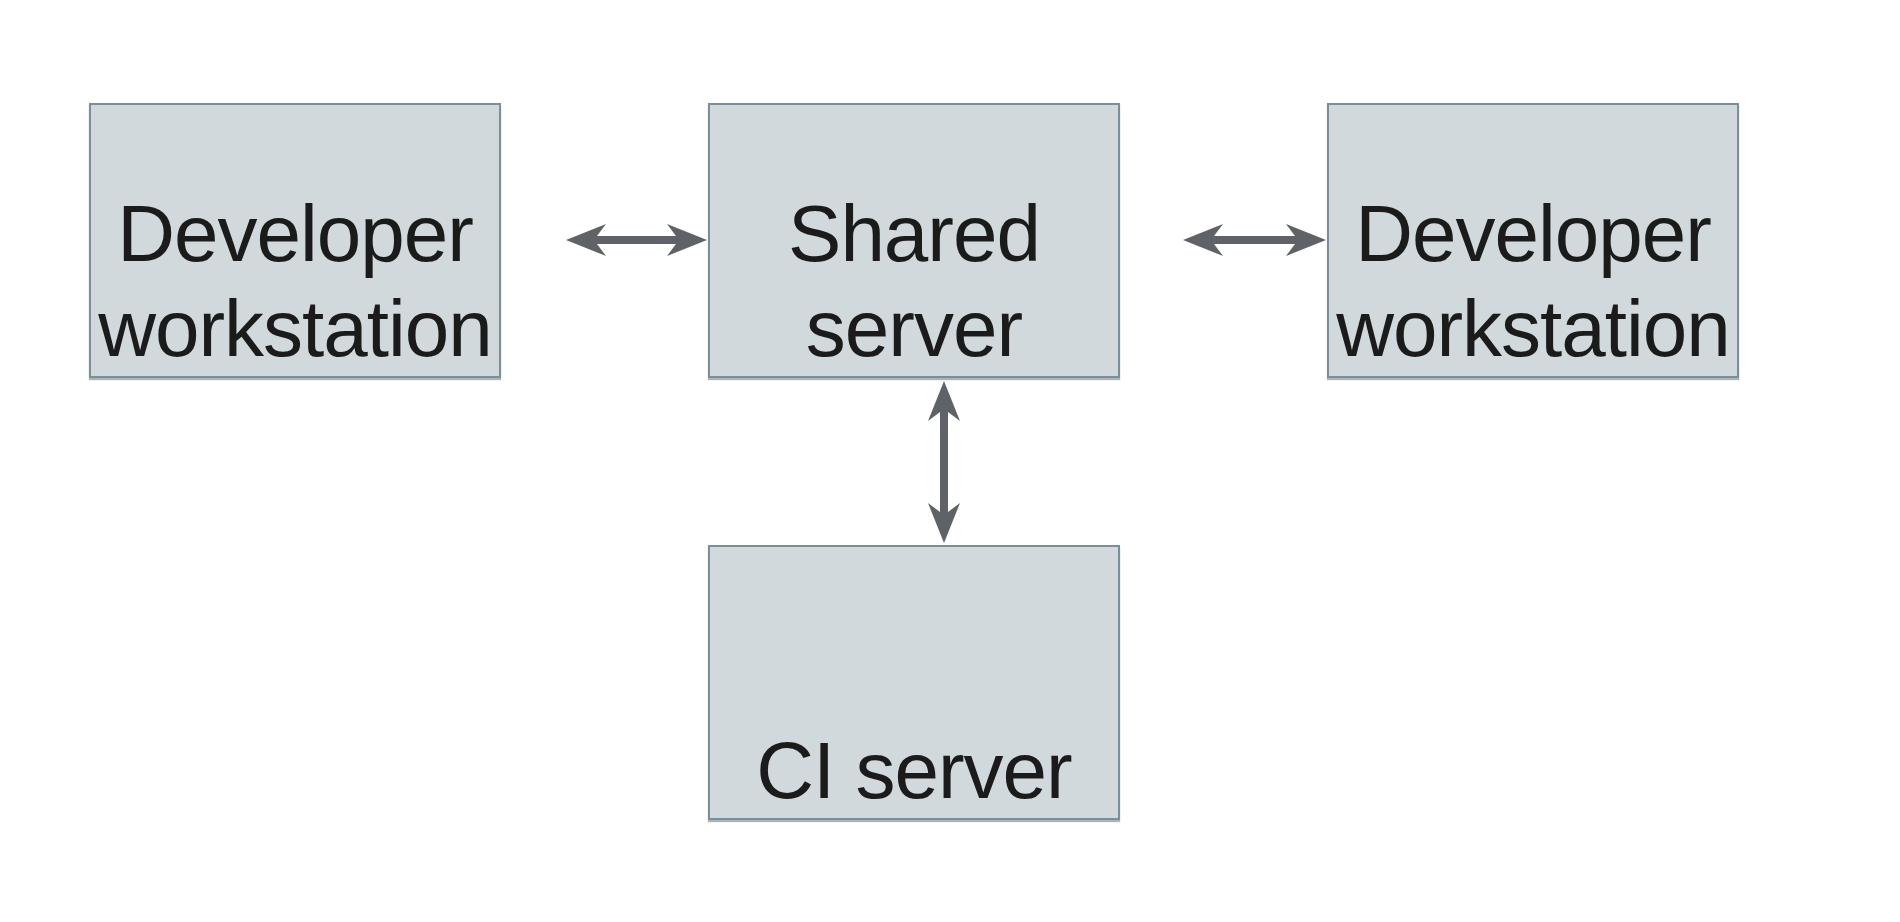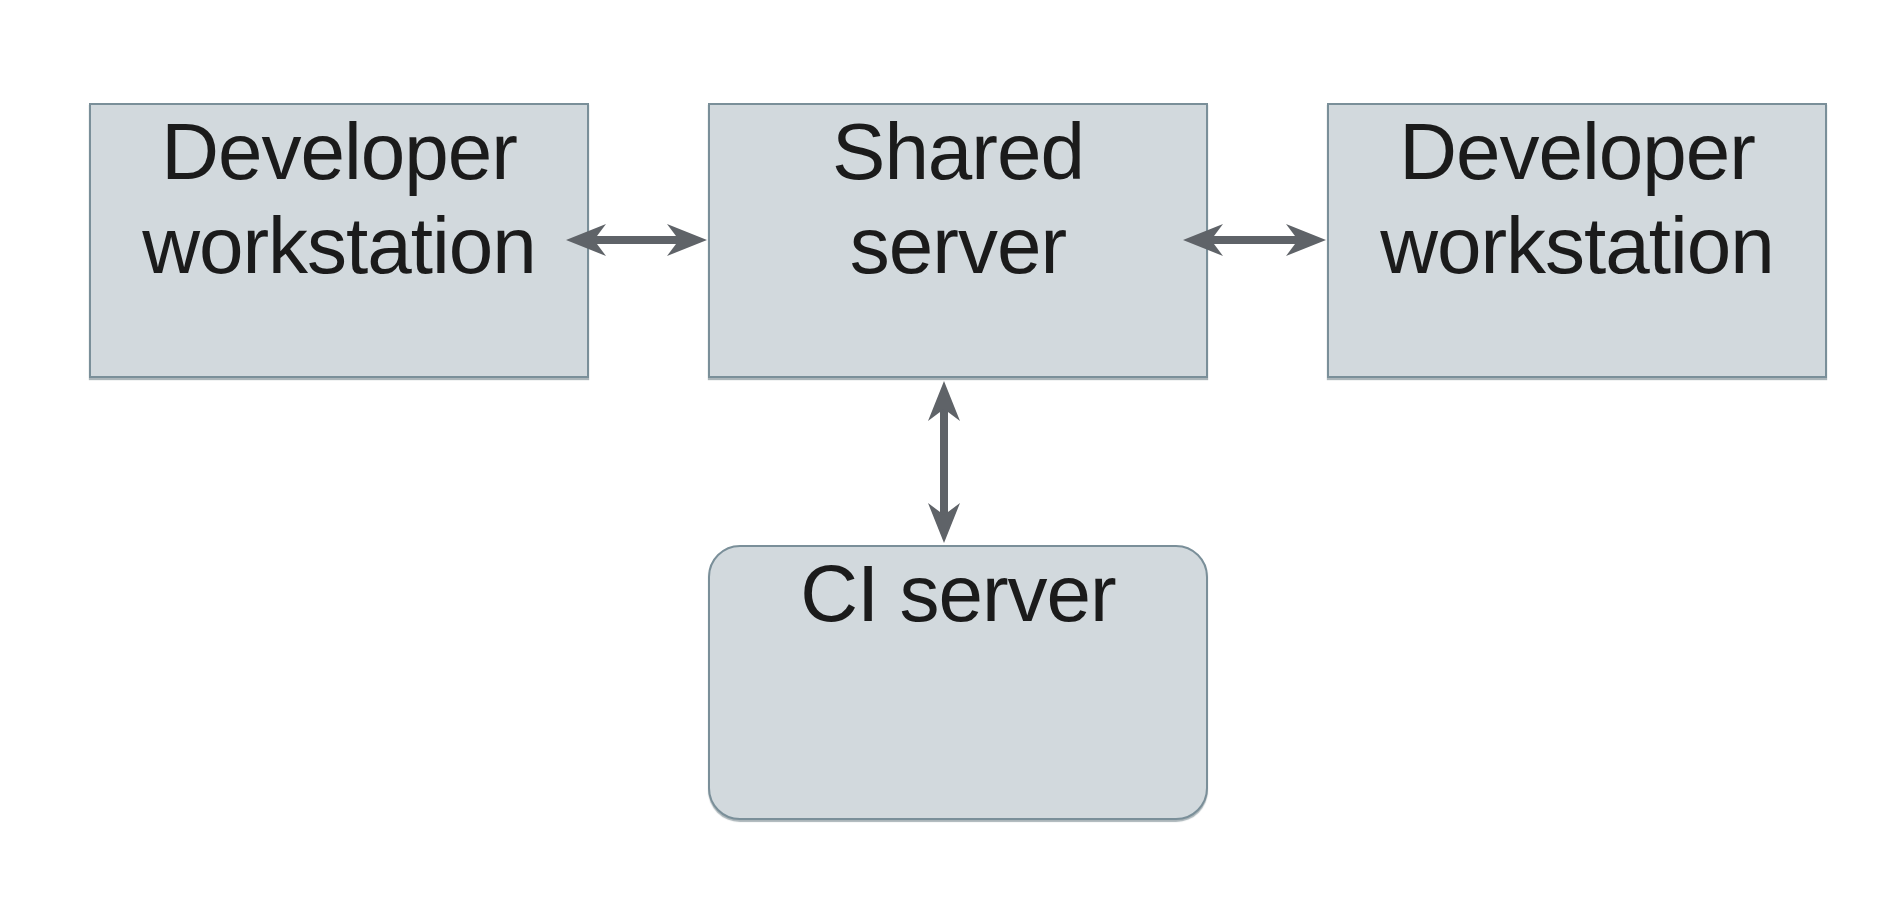--- a/index.html
+++ b/index.html
@@ -14,27 +14,27 @@
   .canvas {
     position: relative;
     width: 1900px;
     height: 922px;
     background: var(--bg);
     overflow: hidden;
     font-family: "Liberation Sans", "DejaVu Sans", sans-serif;
   }
   .node {
     position: absolute;
-    width: 500px;
+    width: 412px;
     height: 275px;
     background: var(--node-fill);
     border: 2px solid var(--node-border);
     box-shadow: 0 2px 1px rgba(69, 90, 100, 0.45);
     display: flex;
-    align-items: flex-start;
+    align-items: flex-end;
     justify-content: center;
     text-align: center;
   }
   .node-label {
     font-size: 80px;
     line-height: 1.18;
     color: var(--text);
     white-space: pre-line;
     letter-spacing: -1px;
   }
@@ -61,21 +61,21 @@
   <div class="node" style="left:708px; top:103px;">
     <span class="node-label">Shared
 server</span>
   </div>
 
   <div class="node" style="left:1327px; top:103px;">
     <span class="node-label">Developer
 workstation</span>
   </div>
 
-  <div class="node" style="left:708px; top:545px;border-radius:32px;">
+  <div class="node" style="left:708px; top:545px;">
     <span class="node-label">CI server</span>
   </div>
 
   <svg class="edge-layer" viewBox="0 0 1900 922">
 
     <g class="edge">
       <line x1="594" y1="240" x2="679" y2="240"></line>
       <polygon points="566,240 606,224 594,240 606,256"></polygon>
       <polygon points="707,240 667,224 679,240 667,256"></polygon>
     </g>

